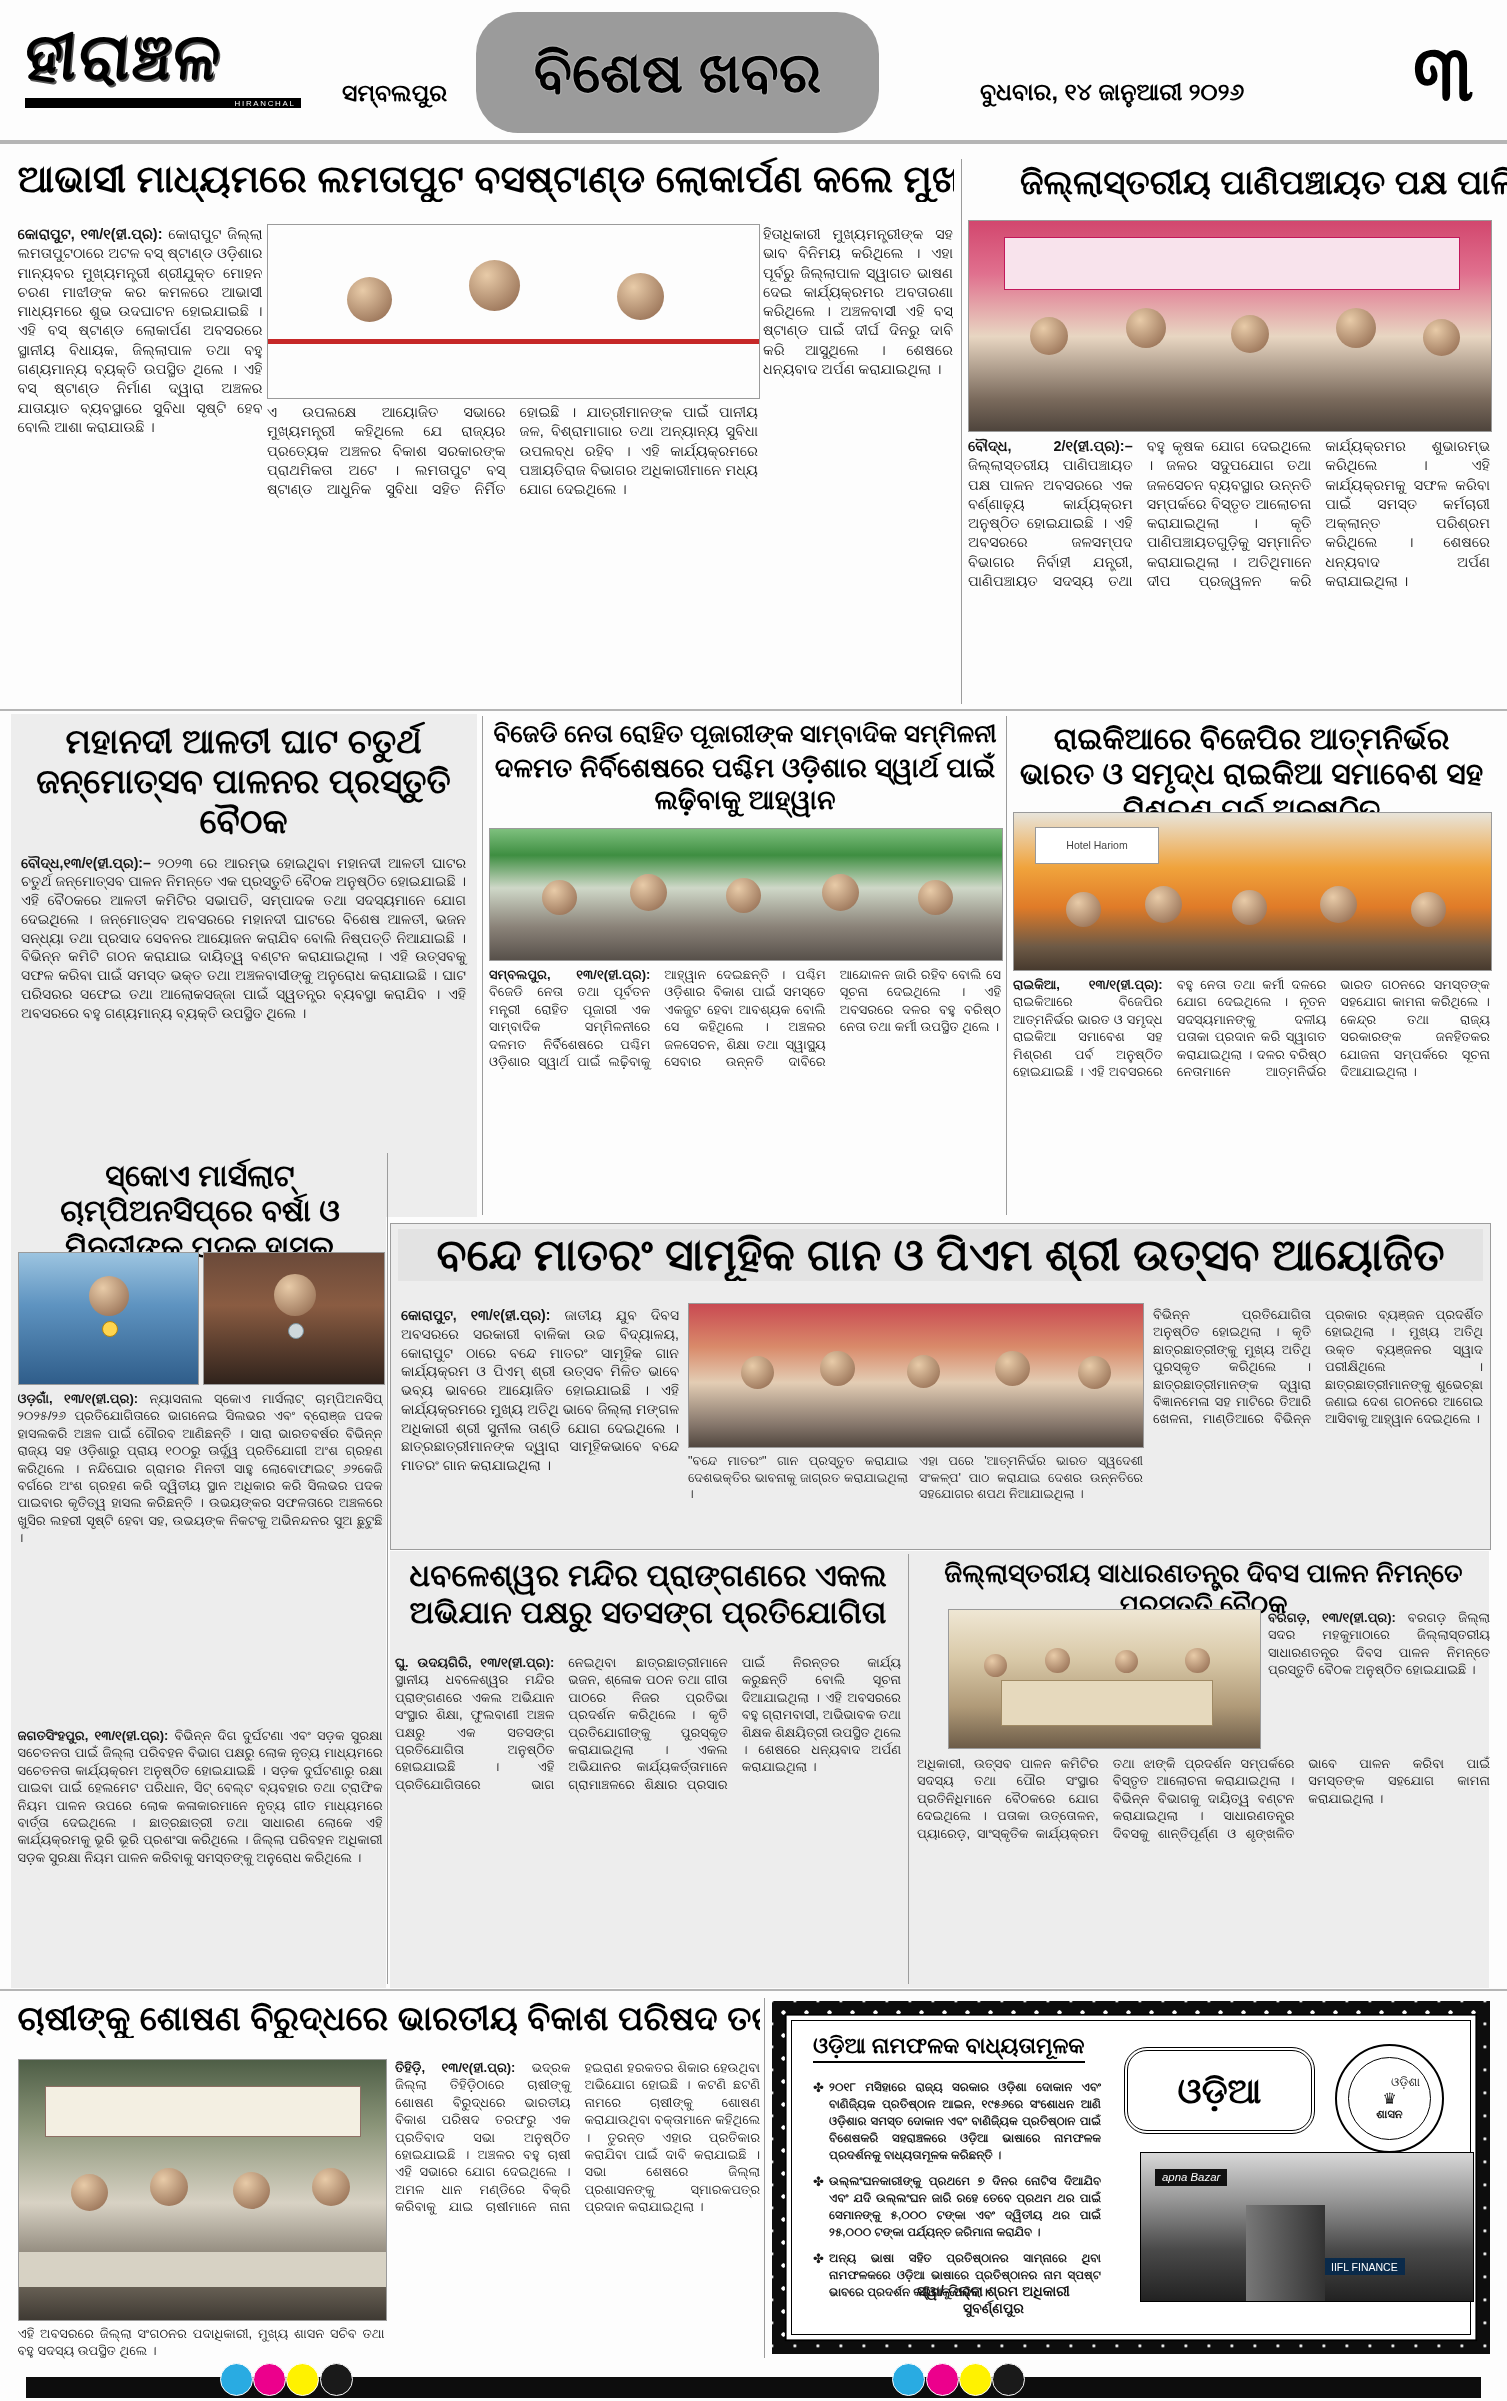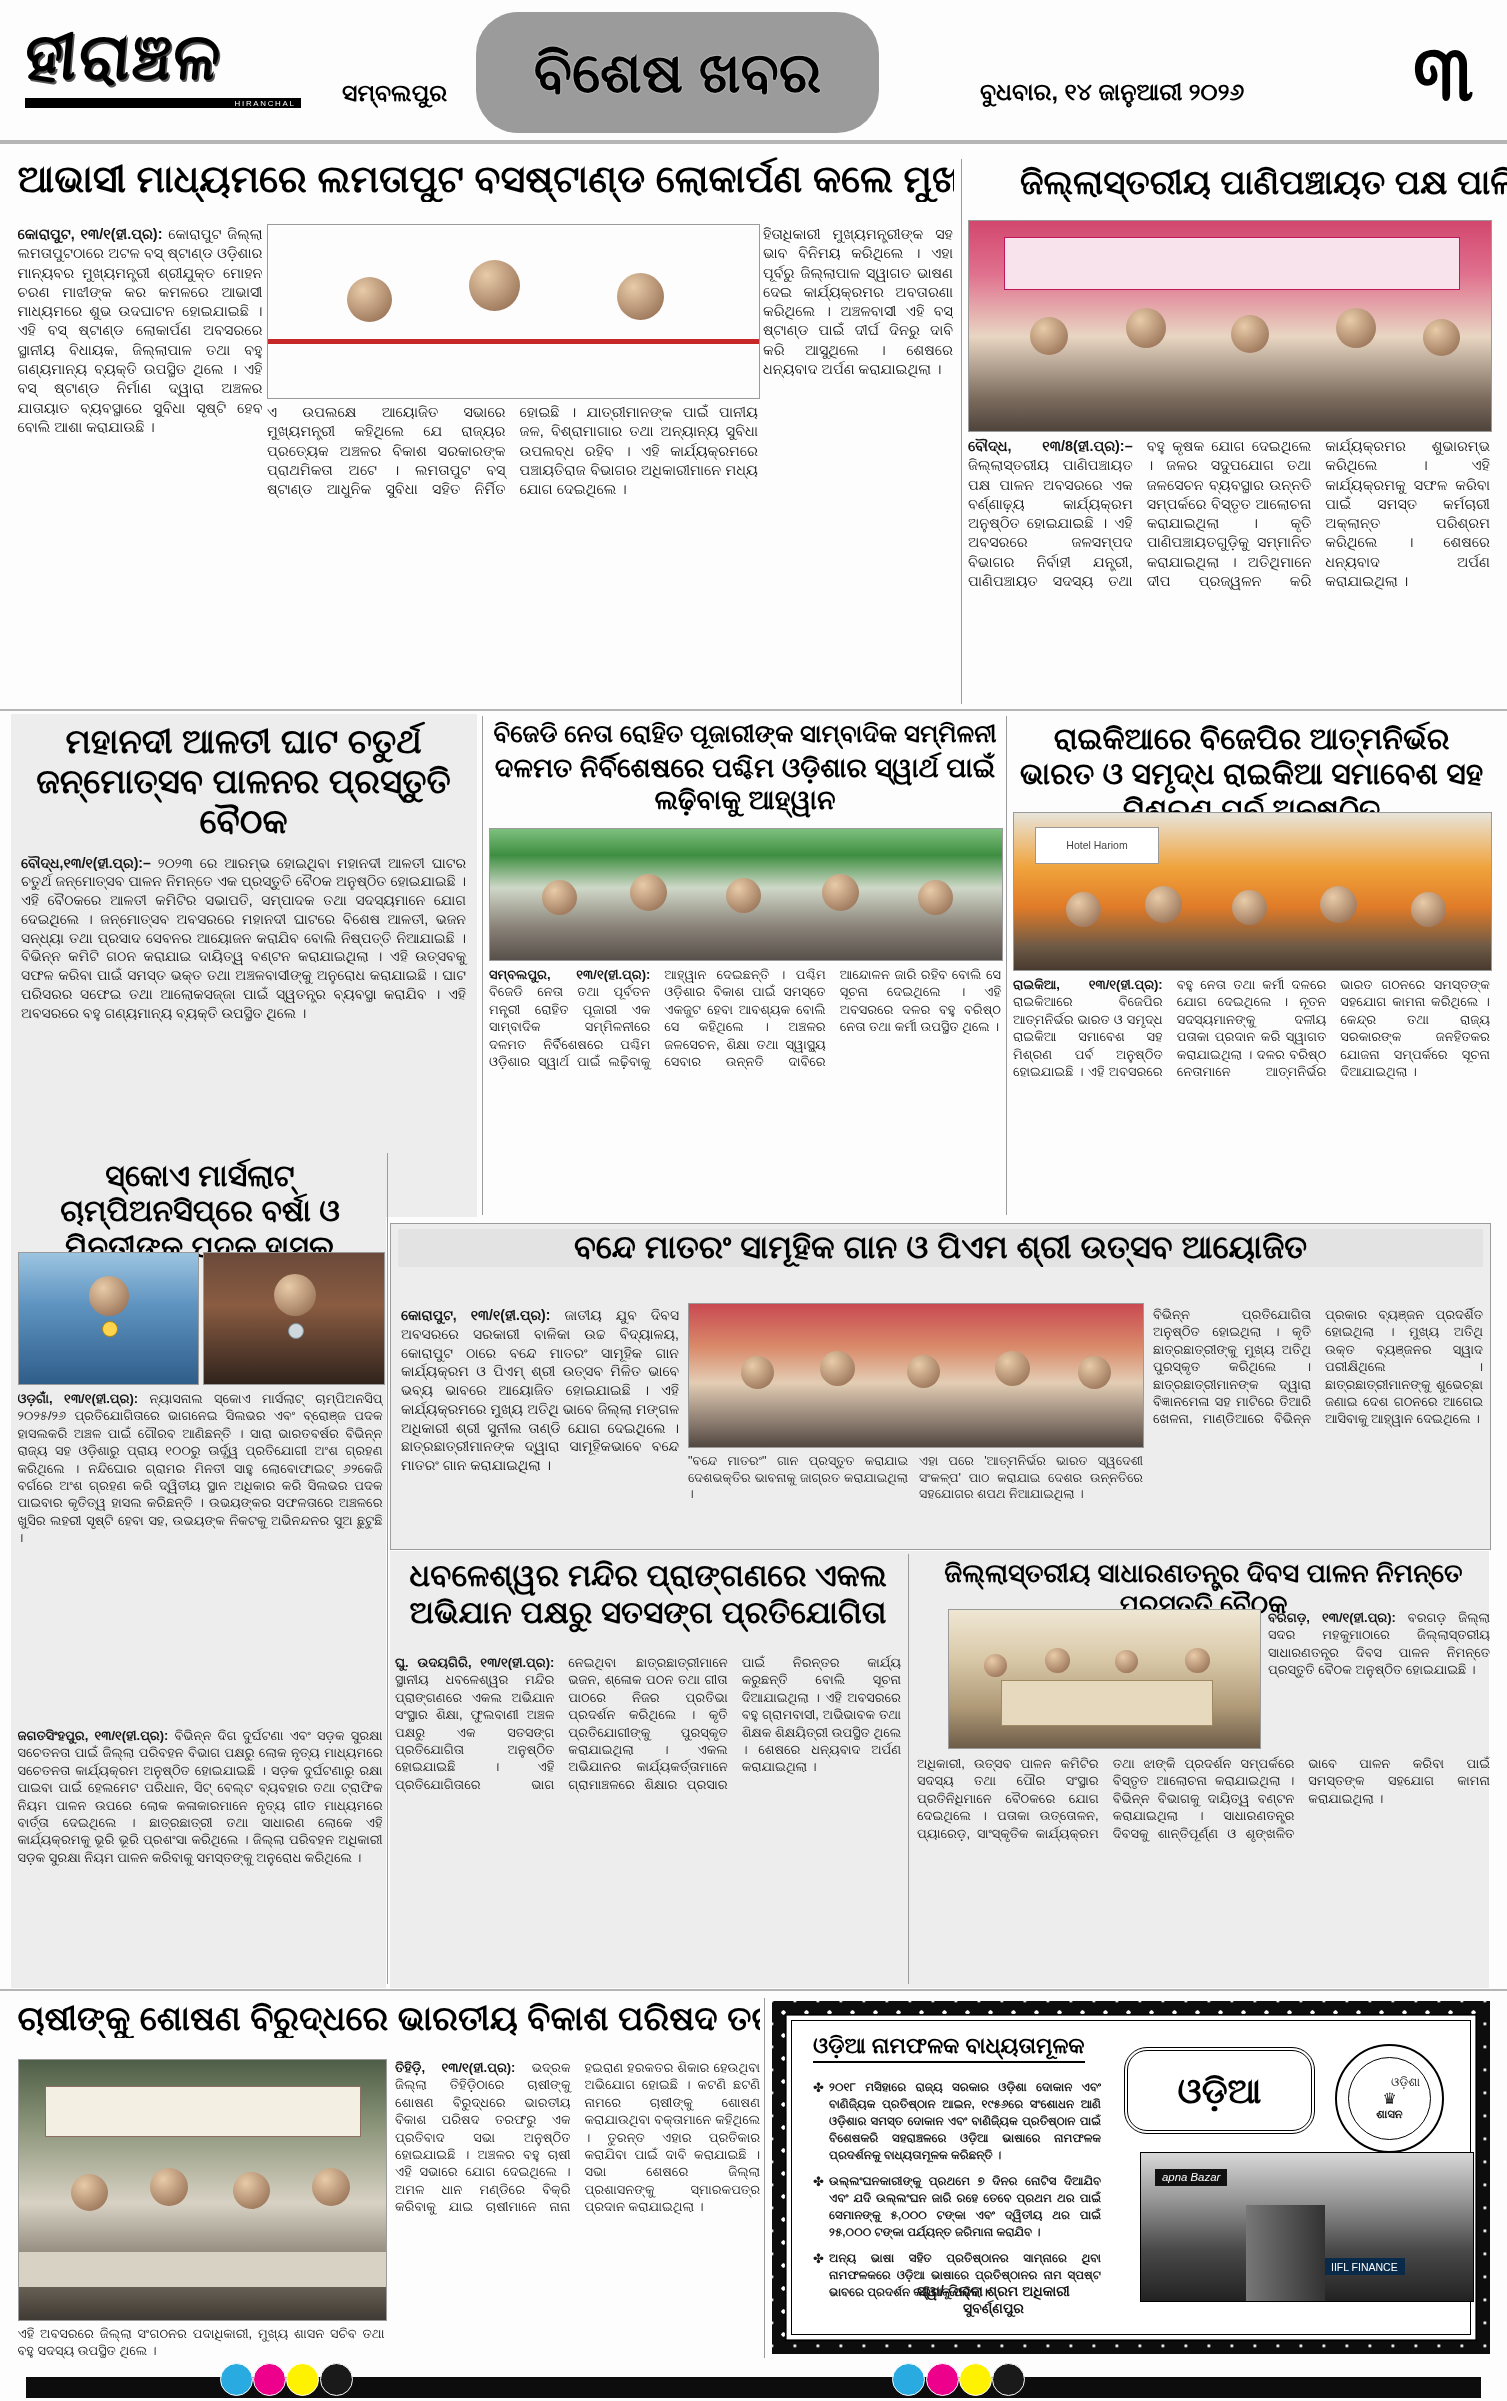--- a/index.html
+++ b/index.html
@@ -94,21 +94,21 @@
 
   <div class="photo ph-stage-pink" style="left:968px;top:220px;width:522px;height:210px;">
     <div class="abs" style="left:35px;top:15.7px;width:454px;height:51px;background:#f8e3ec;border:0.9px solid #c2185b;"></div>
     <div class="head-dot" style="left:61px;top:96px;width:38px;height:38px;"></div>
     <div class="head-dot" style="left:157px;top:87px;width:40px;height:40px;"></div>
     <div class="head-dot" style="left:262px;top:94px;width:38px;height:38px;"></div>
     <div class="head-dot" style="left:367px;top:87px;width:40px;height:40px;"></div>
     <div class="head-dot" style="left:454px;top:98px;width:37px;height:37px;"></div>
   </div>
   <div class="abs body-txt cols3" style="left:968px;top:437px;width:522px;height:267px;overflow:hidden;">
-    <span class="dateline">ବୌଦ୍ଧ, ୧୩/8(ହୀ.ପ୍ର):–</span>
+    <span class="dateline">ବୌଦ୍ଧ, 2/୧(ହୀ.ପ୍ର):–</span>
     <span>ଜିଲ୍ଲାସ୍ତରୀୟ ପାଣିପଞ୍ଚାୟତ ପକ୍ଷ ପାଳନ ଅବସରରେ ଏକ ବର୍ଣ୍ଣାଢ଼୍ୟ କାର୍ଯ୍ୟକ୍ରମ ଅନୁଷ୍ଠିତ ହୋଇଯାଇଛି । ଏହି ଅବସରରେ ଜଳସମ୍ପଦ ବିଭାଗର ନିର୍ବାହୀ ଯନ୍ତ୍ରୀ, ପାଣିପଞ୍ଚାୟତ ସଦସ୍ୟ ତଥା ବହୁ କୃଷକ ଯୋଗ ଦେଇଥିଲେ । ଜଳର ସଦୁପଯୋଗ ତଥା ଜଳସେଚନ ବ୍ୟବସ୍ଥାର ଉନ୍ନତି ସମ୍ପର୍କରେ ବିସ୍ତୃତ ଆଲୋଚନା କରାଯାଇଥିଲା । କୃତି ପାଣିପଞ୍ଚାୟତଗୁଡ଼ିକୁ ସମ୍ମାନିତ କରାଯାଇଥିଲା । ଅତିଥିମାନେ ଦୀପ ପ୍ରଜ୍ୱଳନ କରି କାର୍ଯ୍ୟକ୍ରମର ଶୁଭାରମ୍ଭ କରିଥିଲେ । ଏହି କାର୍ଯ୍ୟକ୍ରମକୁ ସଫଳ କରିବା ପାଇଁ ସମସ୍ତ କର୍ମଚାରୀ ଅକ୍ଲାନ୍ତ ପରିଶ୍ରମ କରିଥିଲେ । ଶେଷରେ ଧନ୍ୟବାଦ ଅର୍ପଣ କରାଯାଇଥିଲା ।</span>
   </div>
 
   <div class="hrule abs" style="left:0;top:709px;width:1507px;height:1.7px;"></div>
 
   <div class="abs graybg" style="left:10.5px;top:714px;width:466px;height:503px;">
     <div class="hl center" style="margin:7px 8.7px 0;font-size:34px;">ମହାନଦୀ ଆଳତୀ ଘାଟ ଚତୁର୍ଥ ଜନ୍ମୋତ୍ସବ ପାଳନର ପ୍ରସ୍ତୁତି ବୈଠକ</div>
     <div class="body-txt" style="margin:12.2px 10.5px 0;font-size:14px;">
       <span class="dateline">ବୌଦ୍ଧ,୧୩/୧(ହୀ.ପ୍ର):–</span>
       <span>୨୦୨୩ ରେ ଆରମ୍ଭ ହୋଇଥିବା ମହାନଦୀ ଆଳତୀ ଘାଟର ଚତୁର୍ଥ ଜନ୍ମୋତ୍ସବ ପାଳନ ନିମନ୍ତେ ଏକ ପ୍ରସ୍ତୁତି ବୈଠକ ଅନୁଷ୍ଠିତ ହୋଇଯାଇଛି । ଏହି ବୈଠକରେ ଆଳତୀ କମିଟିର ସଭାପତି, ସମ୍ପାଦକ ତଥା ସଦସ୍ୟମାନେ ଯୋଗ ଦେଇଥିଲେ । ଜନ୍ମୋତ୍ସବ ଅବସରରେ ମହାନଦୀ ଘାଟରେ ବିଶେଷ ଆଳତୀ, ଭଜନ ସନ୍ଧ୍ୟା ତଥା ପ୍ରସାଦ ସେବନର ଆୟୋଜନ କରାଯିବ ବୋଲି ନିଷ୍ପତ୍ତି ନିଆଯାଇଛି । ବିଭିନ୍ନ କମିଟି ଗଠନ କରାଯାଇ ଦାୟିତ୍ୱ ବଣ୍ଟନ କରାଯାଇଥିଲା । ଏହି ଉତ୍ସବକୁ ସଫଳ କରିବା ପାଇଁ ସମସ୍ତ ଭକ୍ତ ତଥା ଅଞ୍ଚଳବାସୀଙ୍କୁ ଅନୁରୋଧ କରାଯାଇଛି । ଘାଟ ପରିସରର ସଫେଇ ତଥା ଆଲୋକସଜ୍ଜା ପାଇଁ ସ୍ୱତନ୍ତ୍ର ବ୍ୟବସ୍ଥା କରାଯିବ । ଏହି ଅବସରରେ ବହୁ ଗଣ୍ୟମାନ୍ୟ ବ୍ୟକ୍ତି ଉପସ୍ଥିତ ଥିଲେ ।</span>
@@ -164,21 +164,21 @@
   </div>
 
   <div class="abs body-txt sm" style="left:17.5px;top:1727px;width:365px;height:255px;overflow:hidden;">
     <span class="dateline">ଜଗତସିଂହପୁର, ୧୩/୧(ହୀ.ପ୍ର):</span>
     <span>ବିଭିନ୍ନ ଦିଗ ଦୁର୍ଘଟଣା ଏବଂ ସଡ଼କ ସୁରକ୍ଷା ସଚେତନତା ପାଇଁ ଜିଲ୍ଲା ପରିବହନ ବିଭାଗ ପକ୍ଷରୁ ଲୋକ ନୃତ୍ୟ ମାଧ୍ୟମରେ ସଚେତନତା କାର୍ଯ୍ୟକ୍ରମ ଅନୁଷ୍ଠିତ ହୋଇଯାଇଛି । ସଡ଼କ ଦୁର୍ଘଟଣାରୁ ରକ୍ଷା ପାଇବା ପାଇଁ ହେଲମେଟ ପରିଧାନ, ସିଟ୍ ବେଲ୍ଟ ବ୍ୟବହାର ତଥା ଟ୍ରାଫିକ ନିୟମ ପାଳନ ଉପରେ ଲୋକ କଳାକାରମାନେ ନୃତ୍ୟ ଗୀତ ମାଧ୍ୟମରେ ବାର୍ତ୍ତା ଦେଇଥିଲେ । ଛାତ୍ରଛାତ୍ରୀ ତଥା ସାଧାରଣ ଲୋକେ ଏହି କାର୍ଯ୍ୟକ୍ରମକୁ ଭୂରି ଭୂରି ପ୍ରଶଂସା କରିଥିଲେ । ଜିଲ୍ଲା ପରିବହନ ଅଧିକାରୀ ସଡ଼କ ସୁରକ୍ଷା ନିୟମ ପାଳନ କରିବାକୁ ସମସ୍ତଙ୍କୁ ଅନୁରୋଧ କରିଥିଲେ ।</span>
   </div>
 
   <div class="vrule abs" style="left:387px;top:1153px;height:831px;"></div>
 
   <div class="abs graybg" style="left:390px;top:1223px;width:1099px;height:325px;border:0.9px solid #9c9c9c;">
-    <div class="hl center nowrap" style="margin:5.2px 7px 0;font-size:32px;background:#e3e3e3;">ବନ୍ଦେ ମାତରଂ ସାମୂହିକ ଗାନ ଓ ପିଏମ ଶ୍ରୀ ଉତ୍ସବ ଆୟୋଜିତ</div>
+    <div class="hl center nowrap" style="margin:5.2px 7px 0;font-size:44px;background:#e3e3e3;">ବନ୍ଦେ ମାତରଂ ସାମୂହିକ ଗାନ ଓ ପିଏମ ଶ୍ରୀ ଉତ୍ସବ ଆୟୋଜିତ</div>
   </div>
   <div class="abs body-txt" style="left:401px;top:1306px;width:278px;height:234px;overflow:hidden;font-size:14px;">
     <span class="dateline">କୋରାପୁଟ, ୧୩/୧(ହୀ.ପ୍ର):</span>
     <span>ଜାତୀୟ ଯୁବ ଦିବସ ଅବସରରେ ସରକାରୀ ବାଳିକା ଉଚ୍ଚ ବିଦ୍ୟାଳୟ, କୋରାପୁଟ ଠାରେ ବନ୍ଦେ ମାତରଂ ସାମୂହିକ ଗାନ କାର୍ଯ୍ୟକ୍ରମ ଓ ପିଏମ୍ ଶ୍ରୀ ଉତ୍ସବ ମିଳିତ ଭାବେ ଭବ୍ୟ ଭାବରେ ଆୟୋଜିତ ହୋଇଯାଇଛି । ଏହି କାର୍ଯ୍ୟକ୍ରମରେ ମୁଖ୍ୟ ଅତିଥି ଭାବେ ଜିଲ୍ଲା ମଙ୍ଗଳ ଅଧିକାରୀ ଶ୍ରୀ ସୁନୀଲ ତାଣ୍ଡି ଯୋଗ ଦେଇଥିଲେ । ଛାତ୍ରଛାତ୍ରୀମାନଙ୍କ ଦ୍ୱାରା ସାମୂହିକଭାବେ ବନ୍ଦେ ମାତରଂ ଗାନ କରାଯାଇଥିଲା ।</span>
   </div>
   <div class="photo ph-stage-red" style="left:688px;top:1303px;width:454px;height:143px;">
     <div class="head-dot" style="left:52px;top:52px;width:33px;height:33px;"></div>
     <div class="head-dot" style="left:131px;top:47px;width:35px;height:35px;"></div>
     <div class="head-dot" style="left:218px;top:51px;width:33px;height:33px;"></div>
     <div class="head-dot" style="left:306px;top:47px;width:35px;height:35px;"></div>

